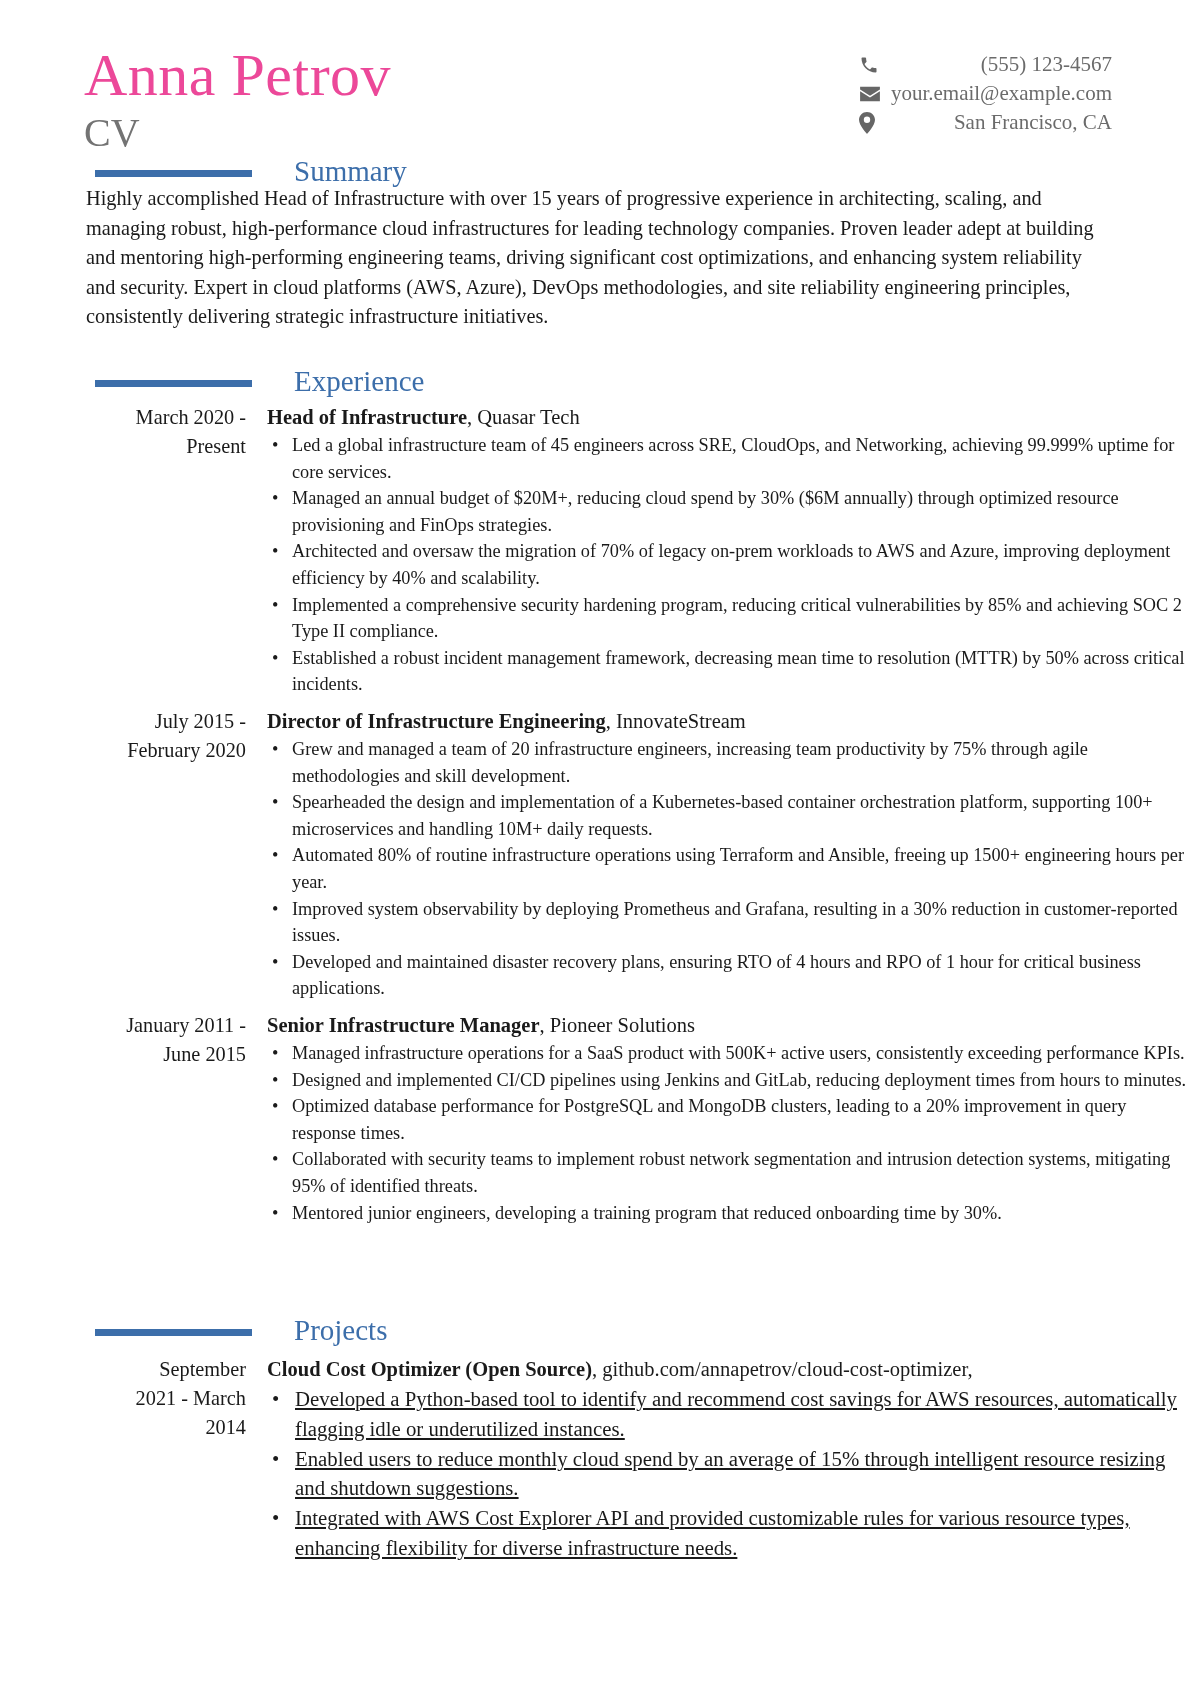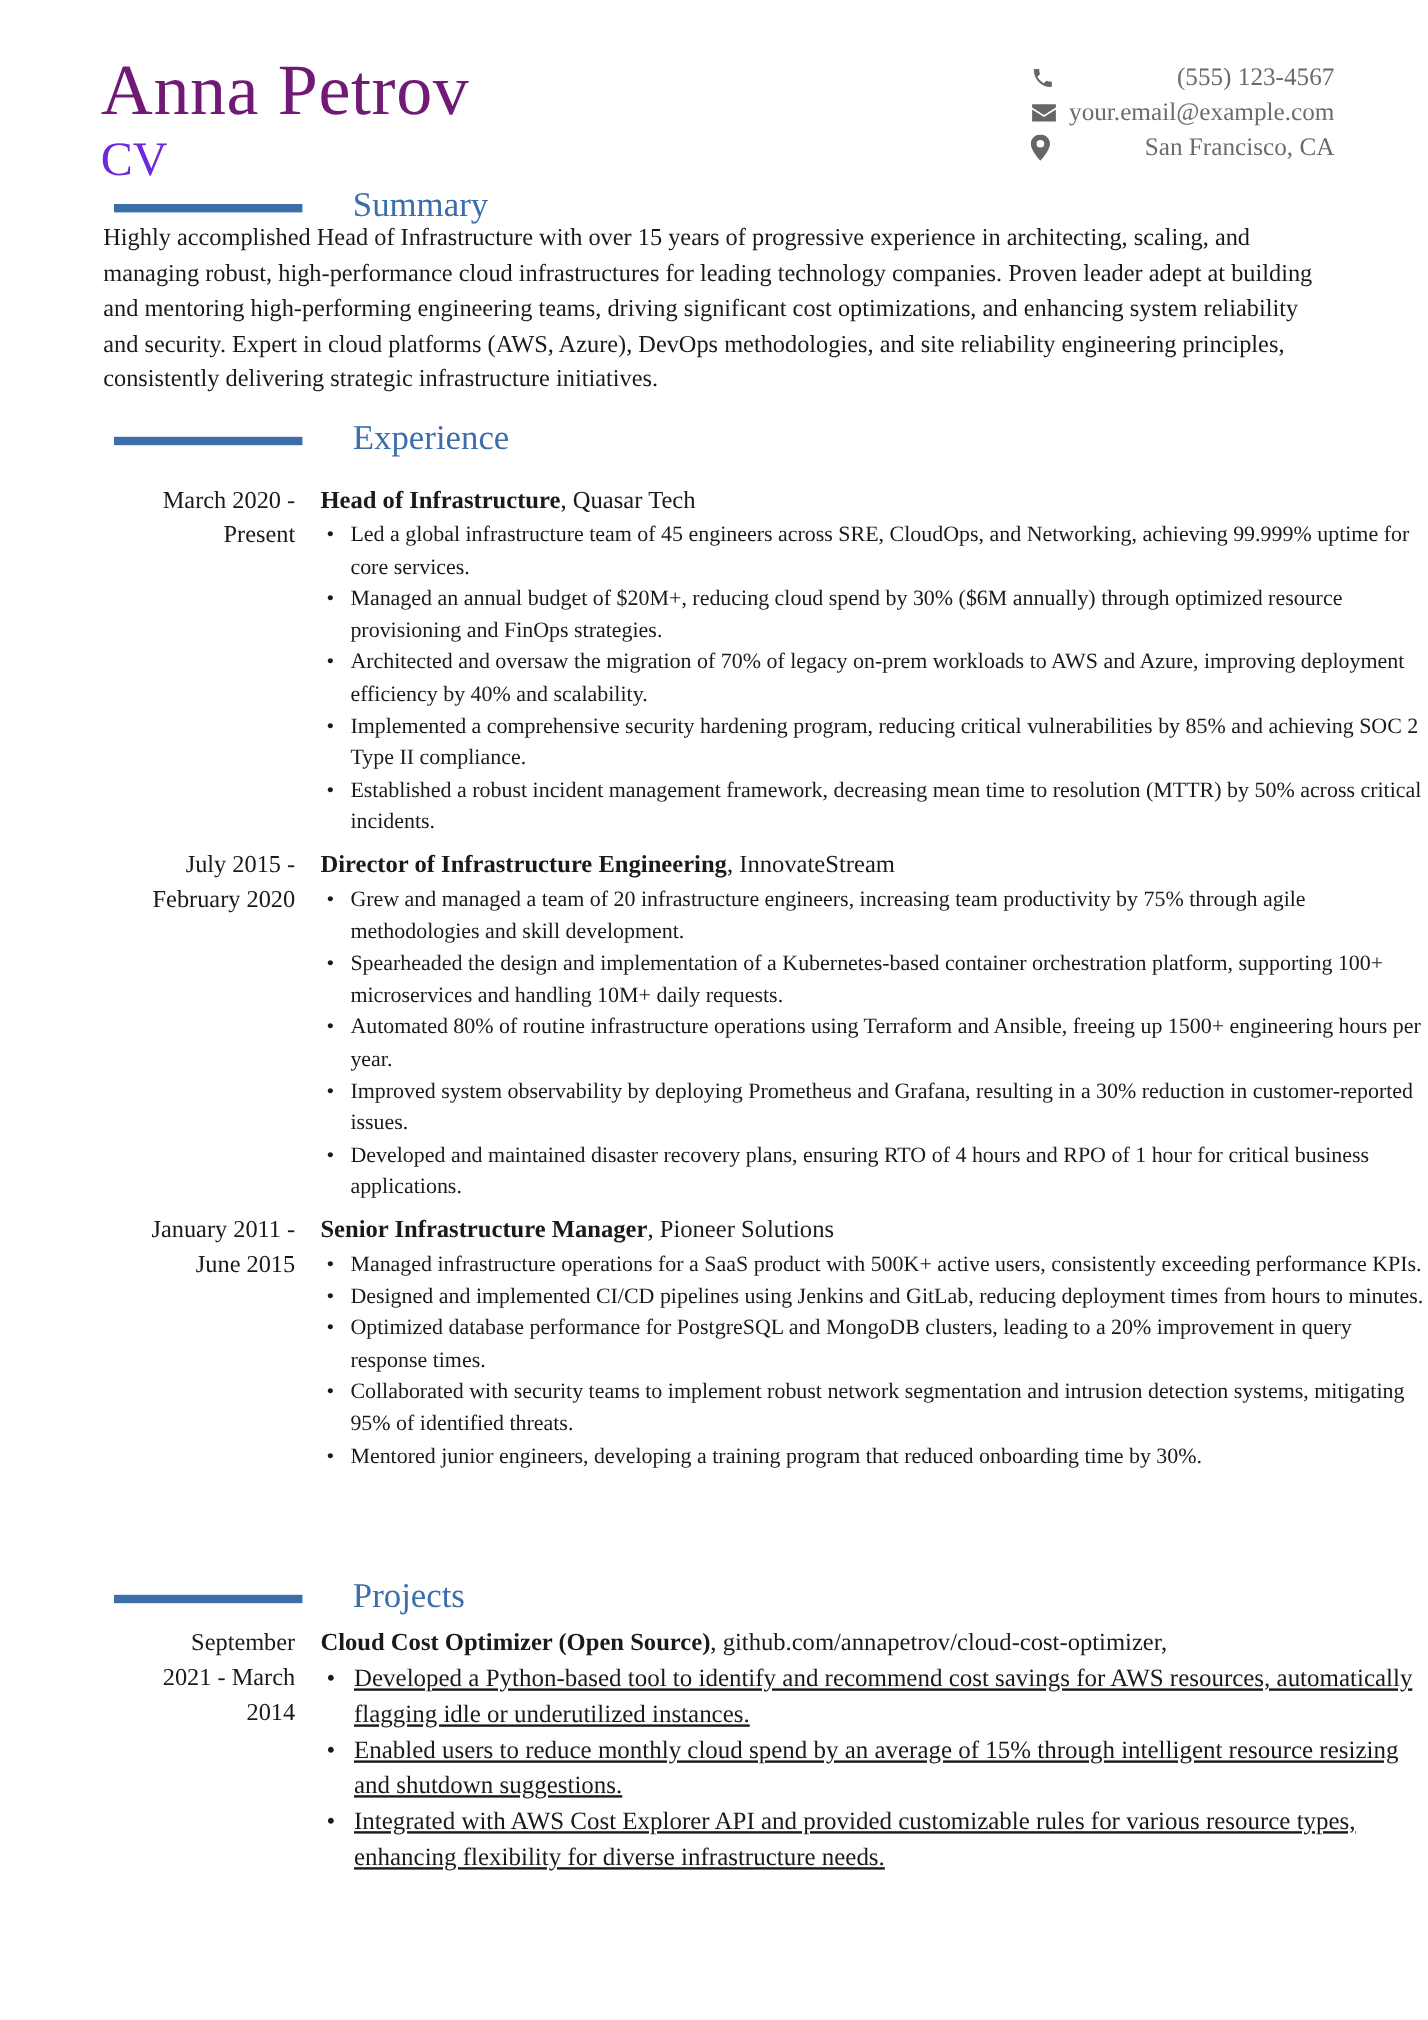--- a/index.html
+++ b/index.html
@@ -4,26 +4,26 @@
 <style>
   html, body { margin: 0; padding: 0; background: #ffffff; }
   body {
     width: 1190px; height: 1683px; position: relative; overflow: hidden;
     font-family: "DejaVu Serif", "Liberation Serif", serif;
     color: #1a1a1a;
   }
   .name {
     position: absolute; left: 84px; top: 40px;
     font-family: "Liberation Serif", serif;
-    font-size: 60px; line-height: 70px; color: #701a75; letter-spacing: 0.5px;
+    font-size: 60px; line-height: 70px; color: #ec4899; letter-spacing: 0.5px;
   }
   .subtitle {
     position: absolute; left: 84px; top: 108px;
     font-family: "Liberation Serif", serif;
-    font-size: 40px; line-height: 50px; color: #6d28d9;
+    font-size: 40px; line-height: 50px; color: #737373;
   }
   .contact {
     position: absolute; right: 78px; top: 50px; text-align: right;
     font-family: "Liberation Serif", serif;
     font-size: 21px; color: #6b6b6b;
   }
   .contact-row { height: 29px; line-height: 29px; display: flex; justify-content: space-between; align-items: center; }
   .contact-row svg { margin-right: 10px; fill: #666; }
 
   .section-header { position: absolute; left: 95px; display: flex; align-items: center; }
@@ -90,21 +90,21 @@
     <span>San Francisco, CA</span>
   </div>
 </div>
 
 <div class="section-header" style="top:154px;">
   <div class="section-bar"></div>
   <div class="section-title">Summary</div>
 </div>
 <div class="summary">Highly accomplished Head of Infrastructure with over 15 years of progressive experience in architecting, scaling, and managing robust, high-performance cloud infrastructures for leading technology companies. Proven leader adept at building and mentoring high-performing engineering teams, driving significant cost optimizations, and enhancing system reliability and security. Expert in cloud platforms (AWS, Azure), DevOps methodologies, and site reliability engineering principles, consistently delivering strategic infrastructure initiatives.</div>
 
-<div class="section-header" style="top:348px;">
+<div class="section-header" style="top:364px;">
   <div class="section-bar"></div>
   <div class="section-title">Experience</div>
 </div>
 
 <div class="entry" style="top:403px;">
   <div class="entry-date">
     <div>March 2020 -</div>
     <div>Present</div>
   </div>
   <div class="entry-body">

